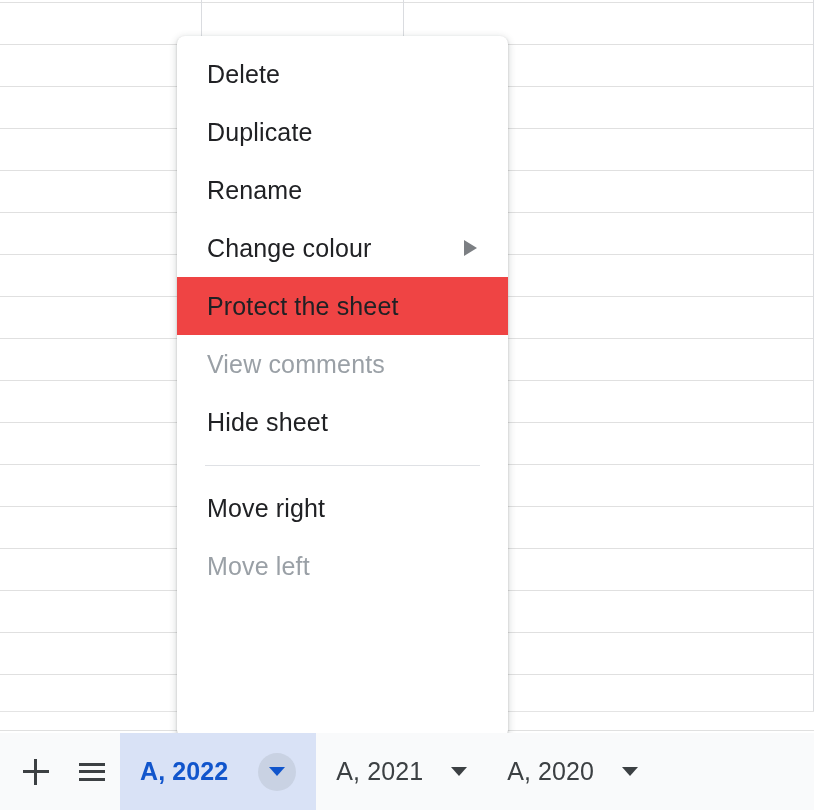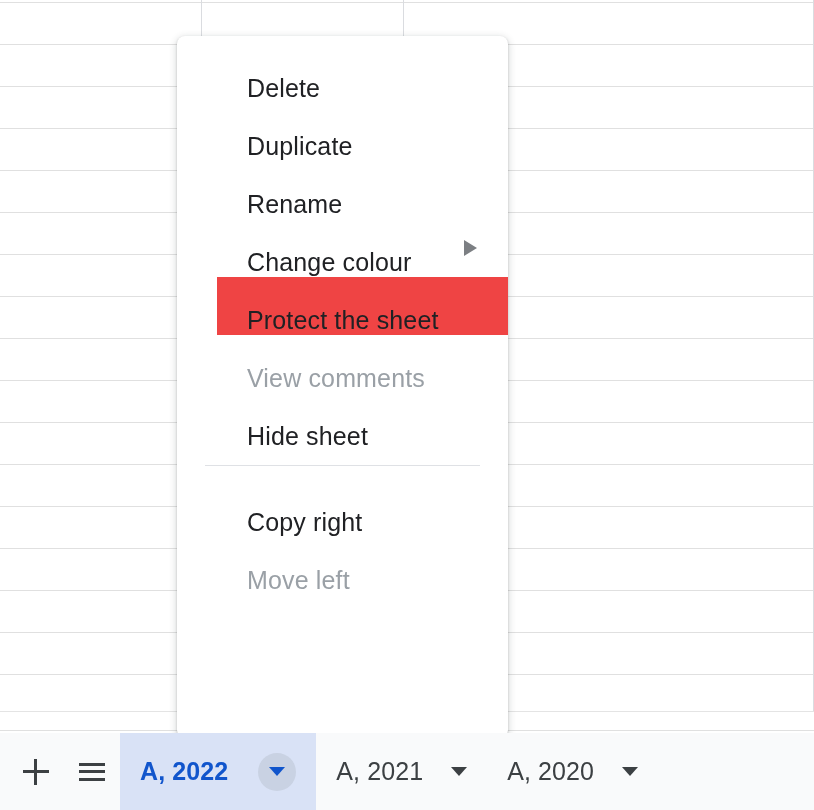--- a/index.html
+++ b/index.html
@@ -120,24 +120,23 @@
     width: 331px; height: 702px;
     background: #ffffff;
     border-radius: 8px;
     box-shadow: 0 2px 6px 2px rgba(60,64,67,0.15), 0 1px 2px rgba(60,64,67,0.3);
     padding-top: 9px;
     overflow: hidden;
   }
   .menu-item {
     position: relative;
     height: 58px;
-    display: flex; align-items: flex-end;
+    display: flex; align-items: center;
     padding-left: 30px; padding-right: 26px;
     cursor: pointer;
-    margin-left: 40px;
   }
   .menu-item .mi-label {
     font-size: 25px;
     color: #202124;
     white-space: nowrap;
     letter-spacing: 0.15px;
   }
   .menu-item.disabled { cursor: default; }
   .menu-item.disabled .mi-label { color: #9aa0a6; }
   .menu-item.highlighted { background: #ef4444; }
@@ -207,21 +206,21 @@
         <span class="mi-label">Protect the sheet</span>
       </div>
       <div class="menu-item disabled">
         <span class="mi-label">View comments</span>
       </div>
       <div class="menu-item">
         <span class="mi-label">Hide sheet</span>
       </div>
       <div class="menu-separator"></div>
       <div class="menu-item">
-        <span class="mi-label">Copy right</span>
+        <span class="mi-label">Move right</span>
       </div>
       <div class="menu-item disabled">
         <span class="mi-label">Move left</span>
       </div>
     </div>
 
   <div id="sheetbar">
     <div class="bar-icon-btn" id="add-sheet-btn">
       <span class="plus-glyph"></span>
     </div>

